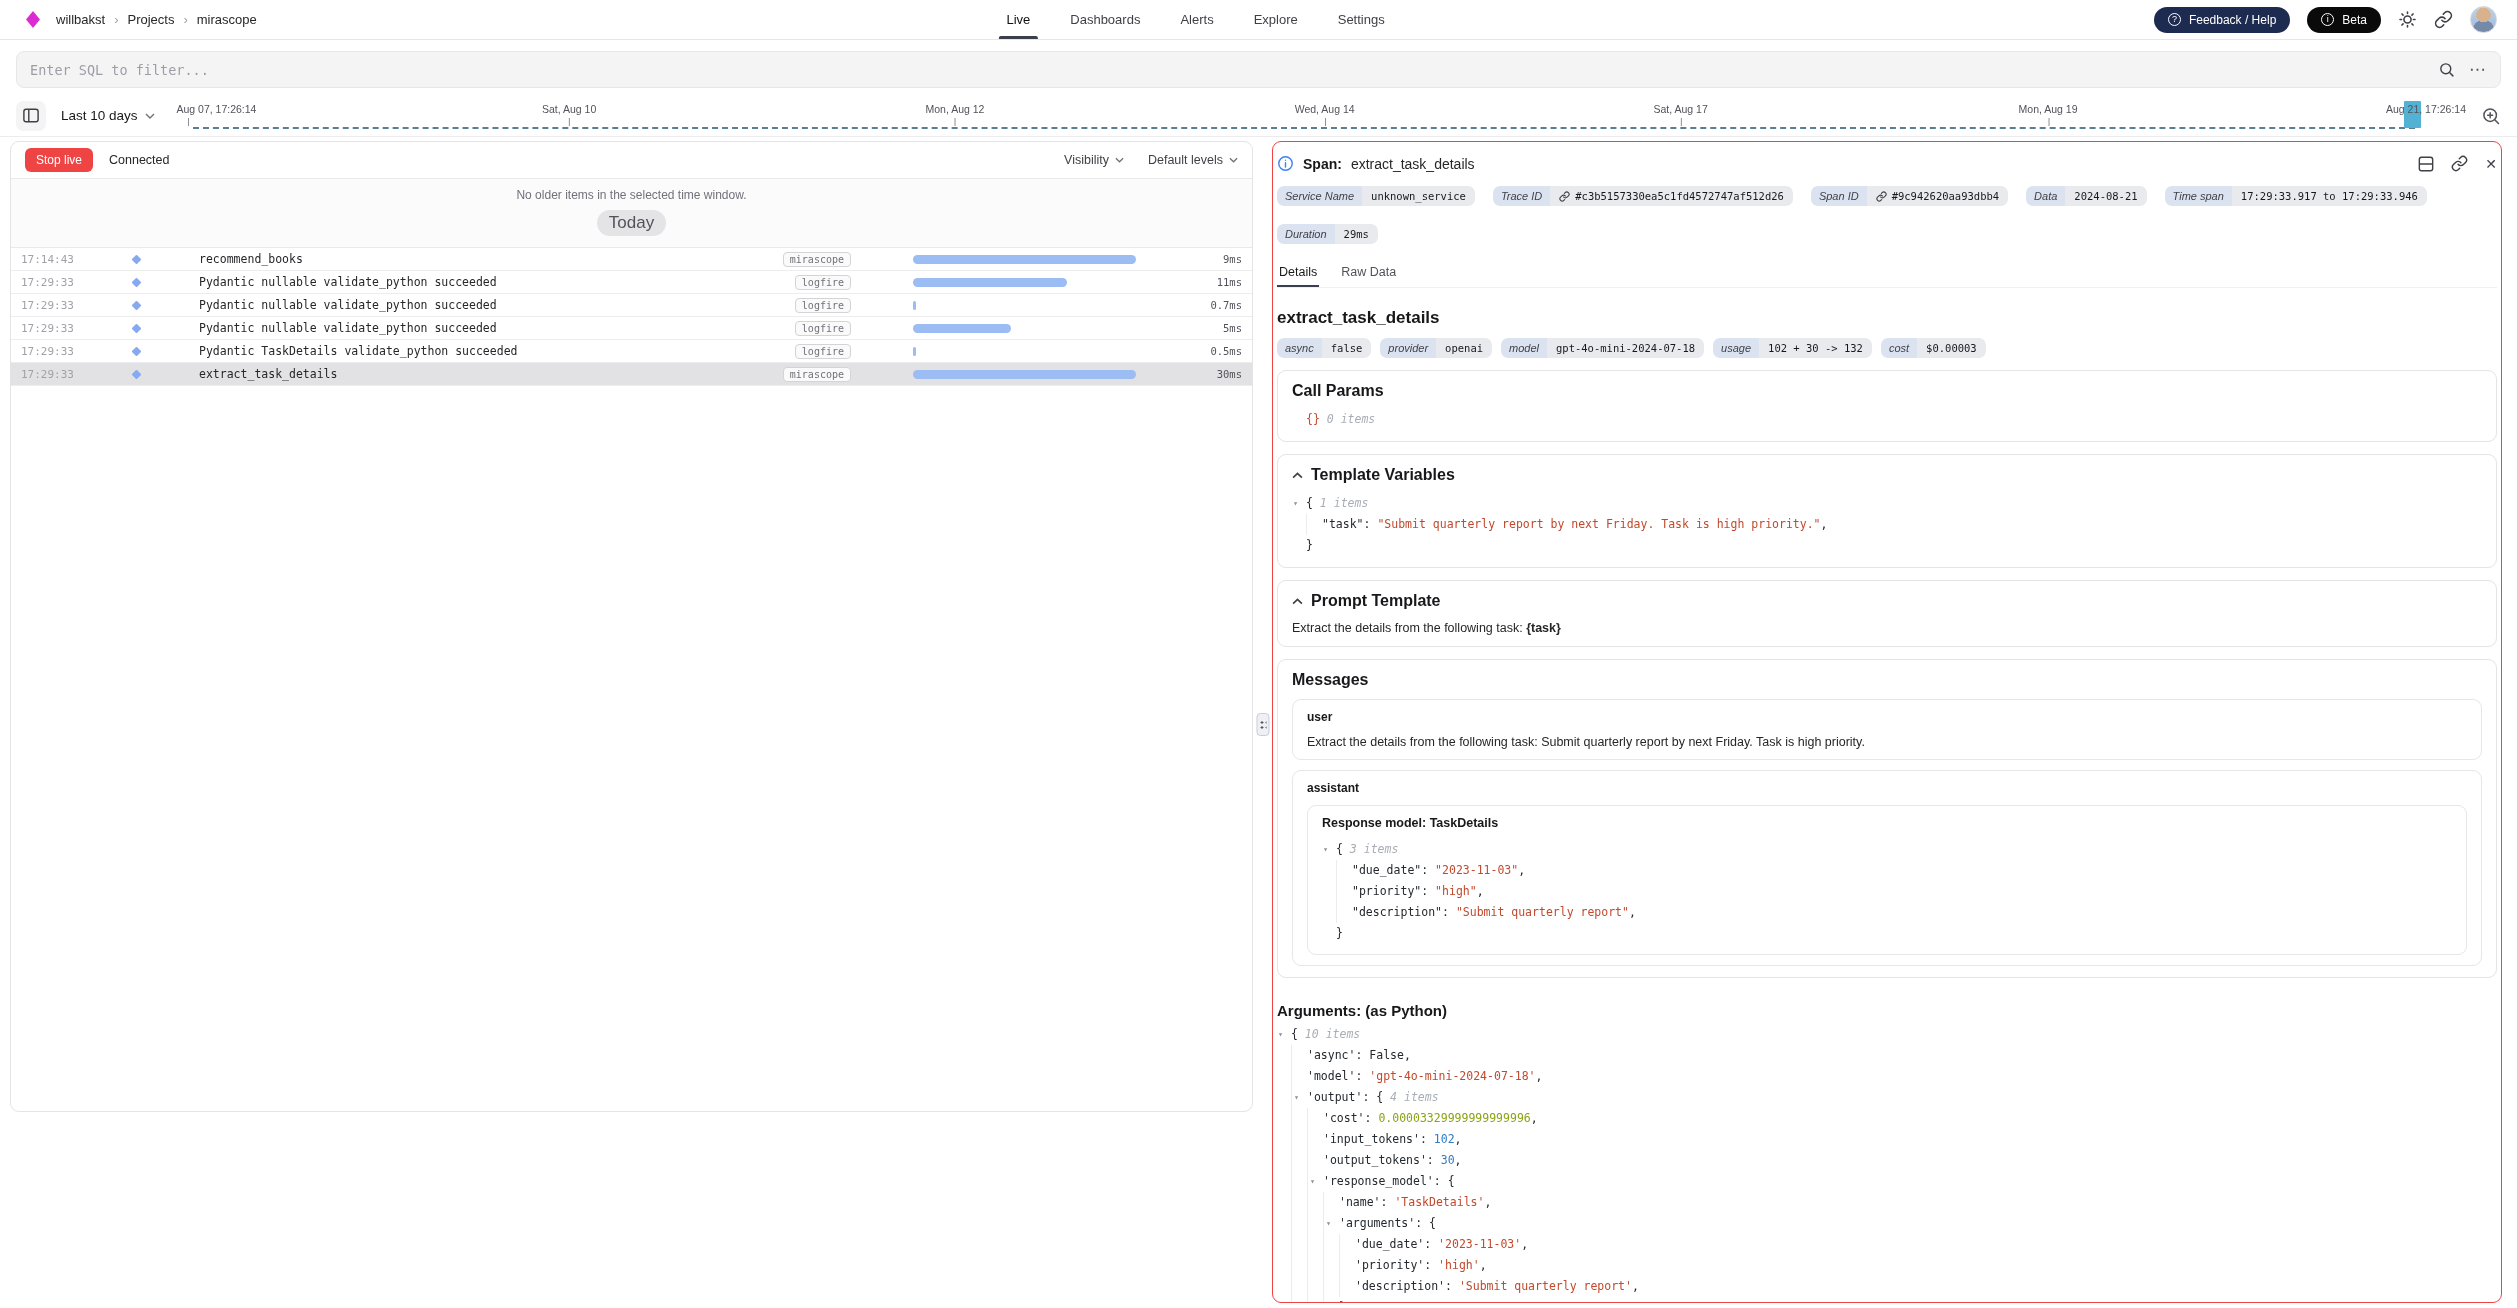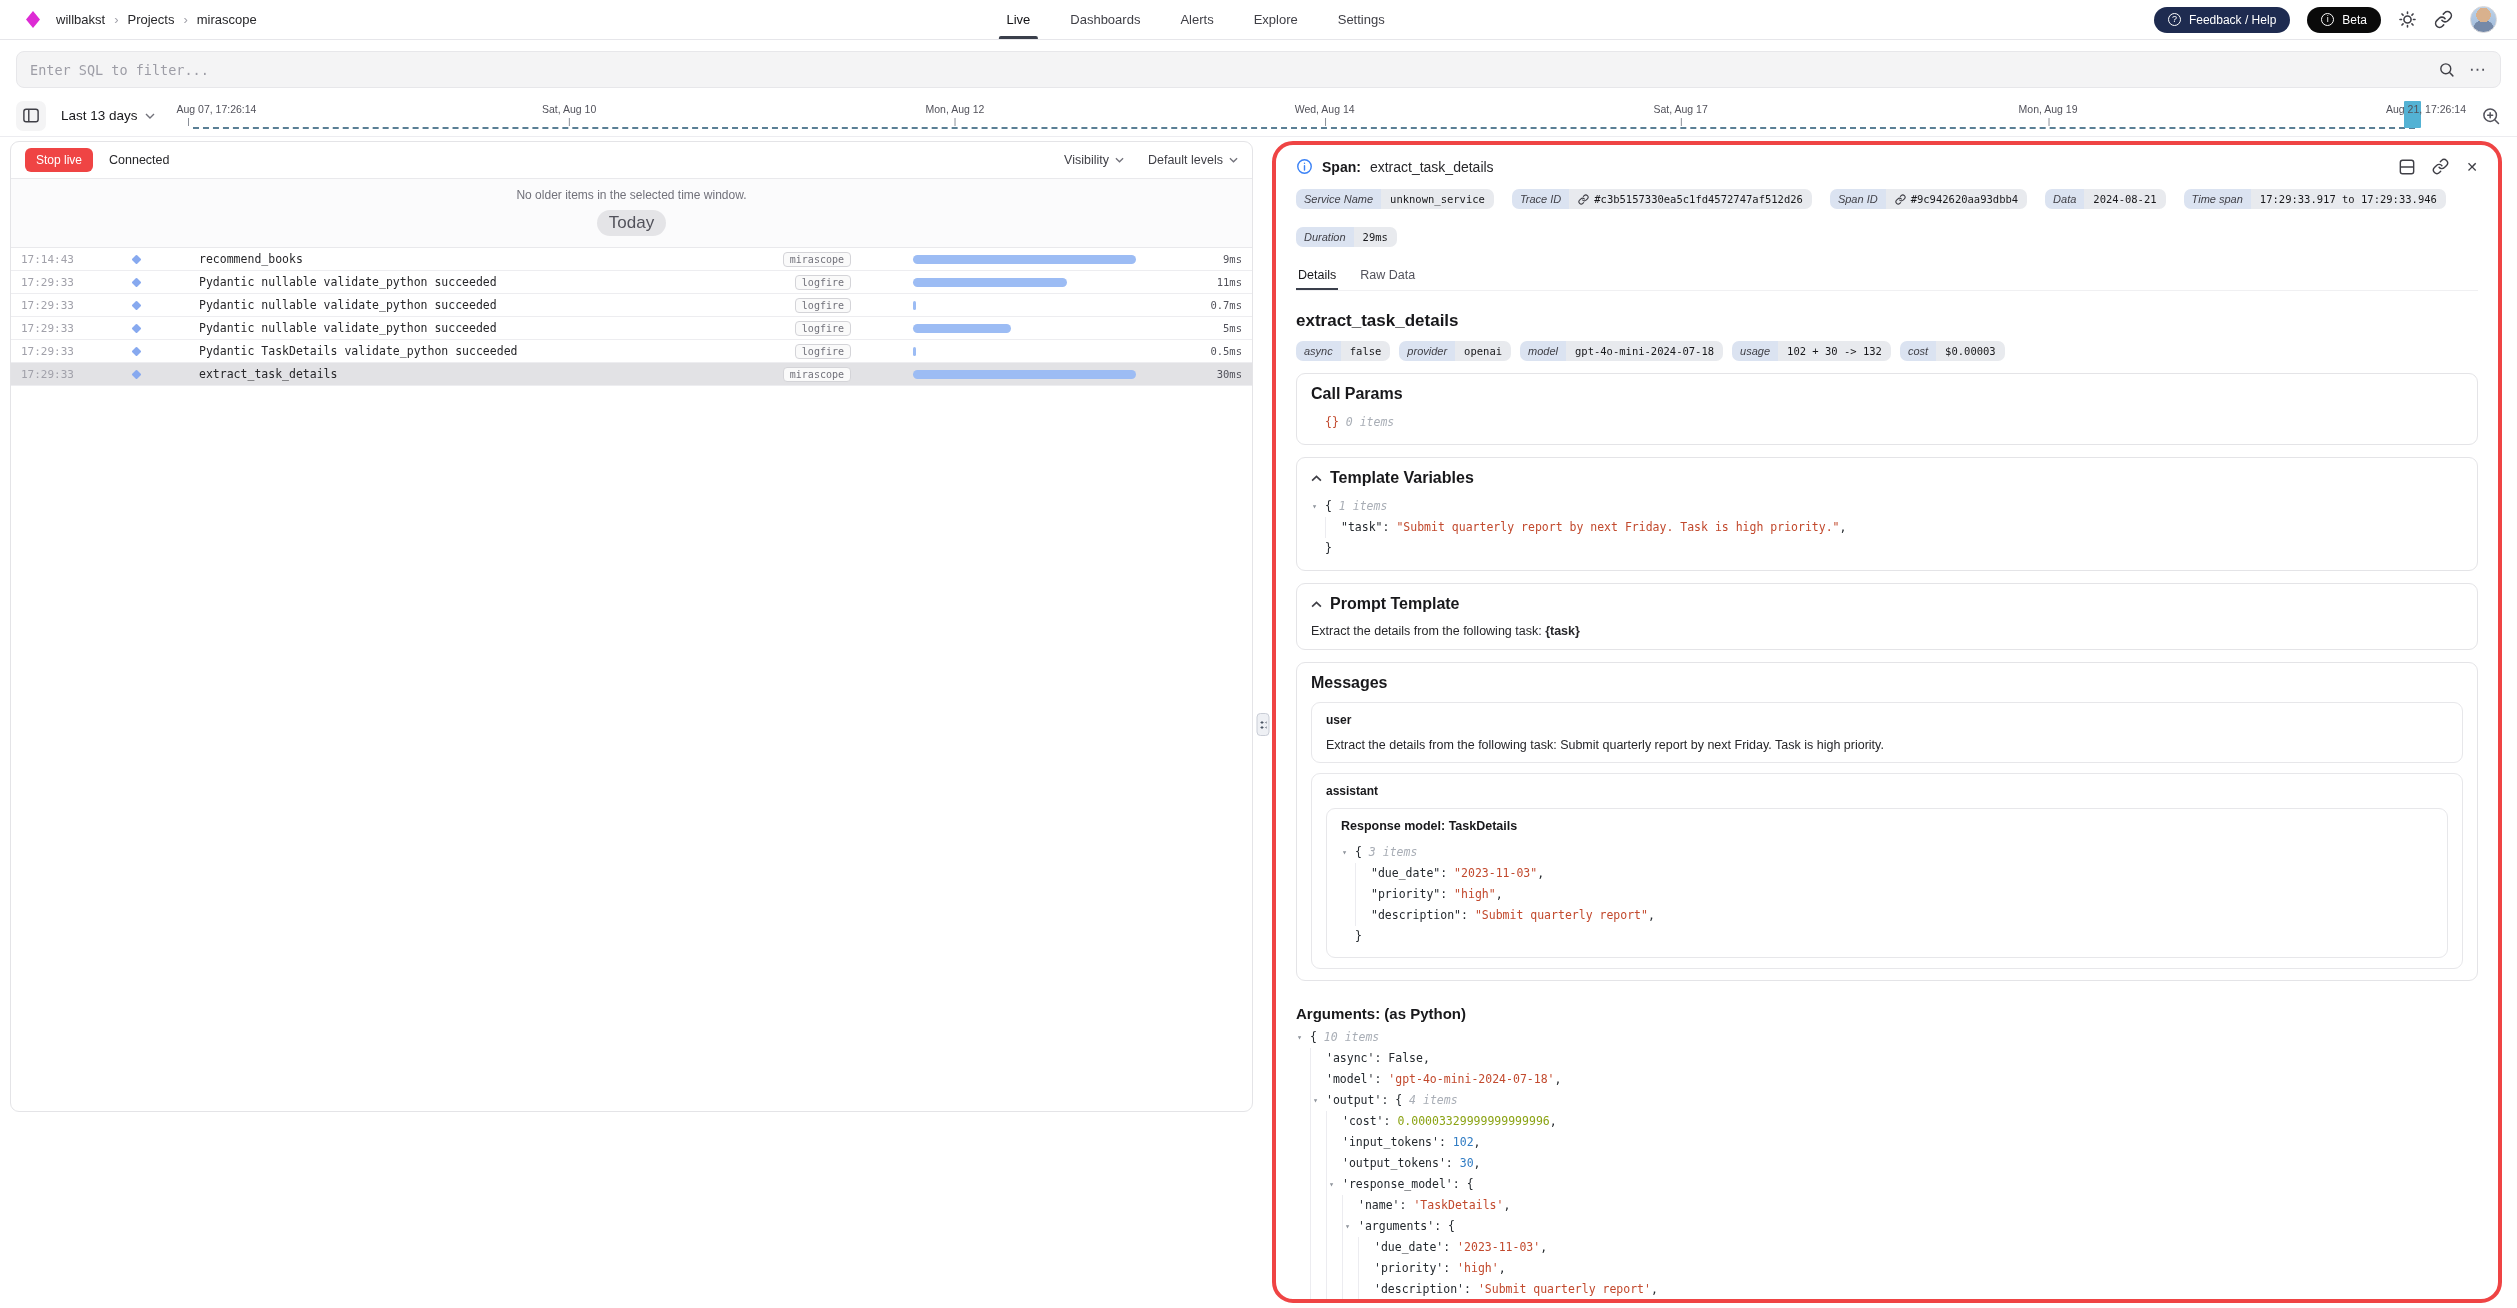--- a/index.html
+++ b/index.html
@@ -65,21 +65,21 @@
   .row-tag { border:1px solid #d4d4d8; border-radius:4px; background:#fafafa; color:#71717a; font-family:"DejaVu Sans Mono",monospace; font-size:10px; padding:1px 6px; flex:none; }
   .row-track { width:223px; margin:0 12px 0 14px; flex:none; display:flex; align-items:center; }
   .row-bar { height:9px; border-radius:5px; background:#9cbcf4; min-width:3px; }
   .row-dur { width:46px; text-align:right; font-family:"DejaVu Sans Mono",monospace; font-size:10.5px; color:#52525b; flex:none; }
 
   .divider { width:19px; position:relative; flex:none; }
   .handle { position:absolute; top:572px; left:50%; transform:translateX(-50%); width:13px; height:23px; background:#eef0f4; border:1px solid #c9cdd6; border-radius:4px; display:grid; place-items:center; cursor:col-resize; }
   .handle-dots { width:7px; height:12px; background-image:radial-gradient(#4b5563 1px, rgba(0,0,0,0) 1.1px); background-size:5px 5px; background-position:0 1px; }
 
   
-  .right-card { width:1230px; height:1162px; border:4px solid #ef4444; border-radius:21px; background:#fff; overflow:hidden; padding:13px 20px; flex:none; }
+  .right-card { width:1230px; height:1162px; border:1px solid #ef4444; border-radius:9px; background:#fff; overflow:hidden; padding:13px 4px; flex:none; }
   .sp-header { display:flex; align-items:center; gap:9px; }
   .sp-title-label { font-size:14px; font-weight:700; }
   .sp-title { font-size:14px; color:#27272a; }
   .sp-icons { margin-left:auto; display:flex; align-items:center; gap:17px; color:#3f3f46; }
   .sp-icons > * { cursor:pointer; }
   .close-x { font-size:14px; color:#3f3f46; }
   .meta-row { display:flex; gap:18px; margin-top:14px; flex-wrap:wrap; }
   .badge { display:inline-flex; border-radius:7px; overflow:hidden; font-size:11px; }
   .badge .lbl { background:#dbe3f1; color:#3f3f46; font-style:italic; padding:4px 8px; white-space:nowrap; }
   .badge .val { background:#e8eaee; color:#18181b; padding:4px 9px; display:flex; align-items:center; gap:5px; font-family:"DejaVu Sans Mono",monospace; font-size:10.5px; white-space:nowrap; }
@@ -168,21 +168,21 @@
 </div>
 
 <div class="tl-row">
   <div class="icon-btn">
     <svg width="16" height="15" viewBox="0 0 18 16" fill="none" stroke="#3f3f46" stroke-width="1.6">
       <rect x="1" y="1" width="16" height="14" rx="2.5"></rect>
         <path d="M6.5 1v14"></path>
     </svg>
   </div>
   <div class="range-btn">
-    <span>Last 13 days</span>
+    <span>Last 10 days</span>
     <svg width="10" height="6" viewBox="0 0 10 6" fill="none" stroke="#71717a" stroke-width="1.4">
         <path d="M1 1l4 4 4-4"></path>
       </svg>
   </div>
   <div class="timeline">
     <span class="tl-label start" style="left: 0.3%;">Aug 07, 17:26:14</span>
     <span class="tl-label" style="left: 17.4%;">Sat, Aug 10</span>
     <span class="tl-label" style="left: 34.2%;">Mon, Aug 12</span>
     <span class="tl-label" style="left: 50.3%;">Wed, Aug 14</span>
     <span class="tl-label" style="left: 65.8%;">Sat, Aug 17</span>

